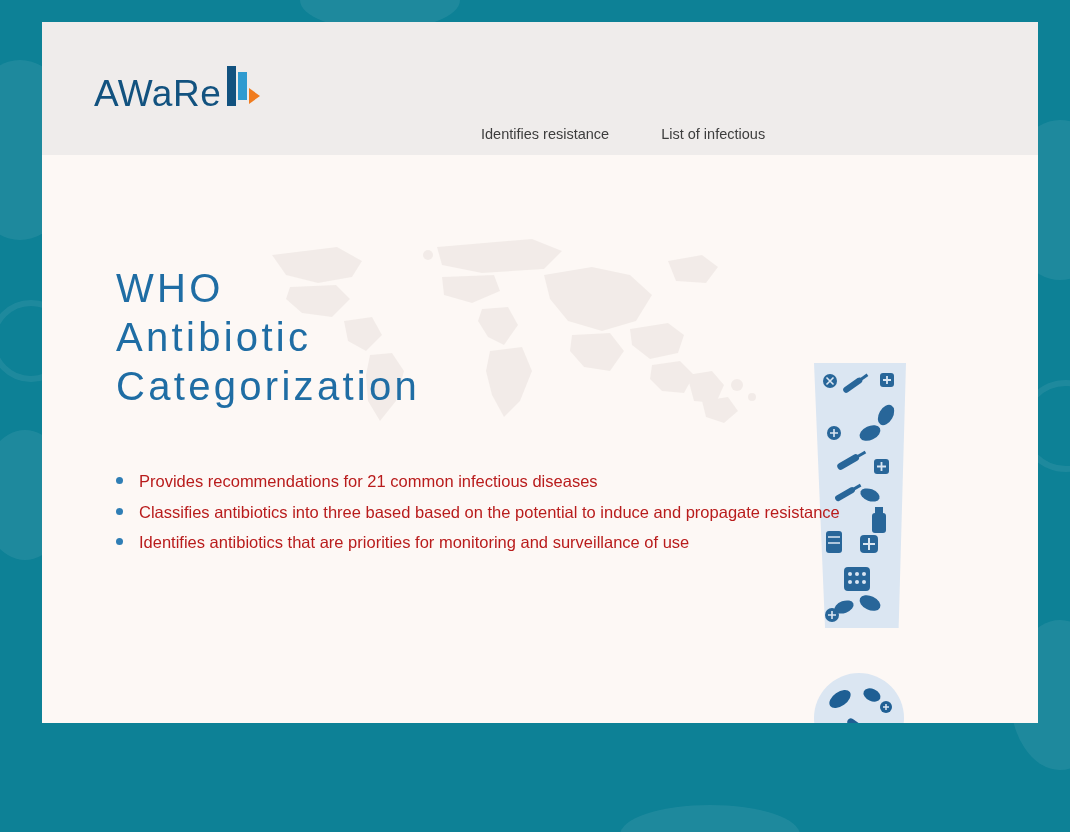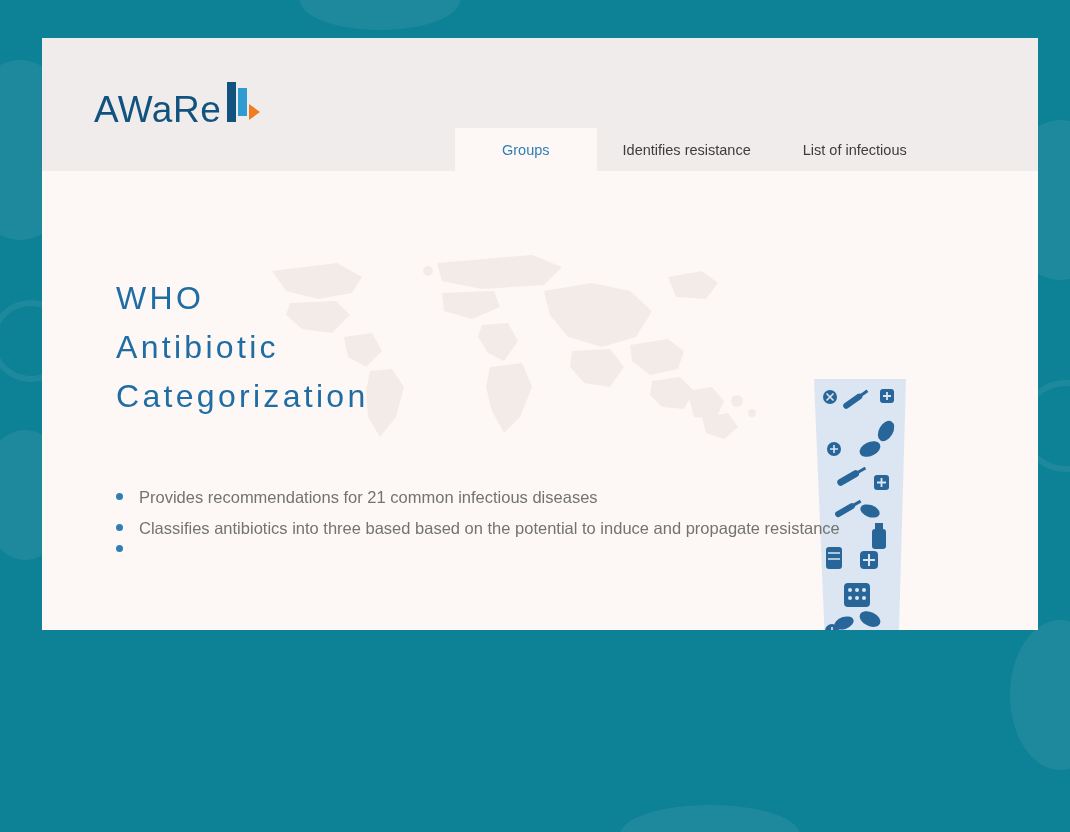--- a/index.html
+++ b/index.html
@@ -32,24 +32,23 @@
     border-radius: 50%;
     border: 6px solid rgba(255,255,255,0.07);
   }
 
   
   #app-card {
     position: absolute;
     left: 42px;
     top: 22px;
     width: 996px;
-    height: 592px;
+    height: 701px;
     background: #fdf8f5;
     overflow: hidden;
-    margin-top: 16px;
   }
 
   
   #header {
     position: relative;
     height: 133px;
     background: #efeceb;
   }
   #logo {
     position: absolute;
@@ -125,21 +124,21 @@
     top: 70px;
     width: 560px;
     height: 220px;
     opacity: 0.5;
   }
 
   #page-title {
     position: absolute;
     left: 74px;
     top: 82px;
-    font-size: 32px;
+    font-size: 40px;
     line-height: 49px;
     letter-spacing: 3.3px;
     color: #1f6da4;
     font-weight: 400;
     white-space: pre-line;
   }
 
   #bullets {
     position: absolute;
     left: 74px;
@@ -156,21 +155,21 @@
     height: 7px;
     border-radius: 50%;
     background: #2f7eb5;
     margin-right: 16px;
     flex: 0 0 auto;
     position: relative;
     top: -3px;
   }
   .bullet-text {
     font-size: 16.5px;
-    color: #737373;
+    color: #b91c1c;
     line-height: 1.25;
     text-align: center;
   }
 
   
   #pill-column {
     position: absolute;
     left: 772px;
     top: 208px;
     width: 92px;
@@ -209,21 +208,20 @@
     <div id="logo">
       <div id="logo-text">AWaRe</div>
       <div id="logo-mark">
         <div class="bar1"></div>
         <div class="bar2"></div>
         <div class="tri"></div>
       </div>
     </div>
 
     <nav id="nav">
-      <div class="nav-tab active">Groups</div>
       <div class="nav-tab">Identifies resistance</div>
       <div class="nav-tab">List of infectious</div>
     </nav>
   </div>
 
   <div id="main">
 
     <svg id="world-map" viewBox="0 0 560 220">
       <g fill="#e8e0dc">
         <path d="M40,30 L105,22 L130,36 L120,52 L86,58 L54,50 Z"></path>
@@ -322,17 +320,18 @@
       <div class="bullet-row">
         <span class="bullet-dot"></span>
         <span class="bullet-text">Provides recommendations for 21 common infectious diseases</span>
       </div>
       <div class="bullet-row">
         <span class="bullet-dot"></span>
         <span class="bullet-text">Classifies antibiotics into three based based on the potential to induce and propagate resistance</span>
       </div>
       <div class="bullet-row">
         <span class="bullet-dot"></span>
+        <span class="bullet-text">Identifies antibiotics that are priorities for monitoring and surveillance of use</span>
       </div>
     </div>
 
   </div>
 </div>
 
 </body></html>

